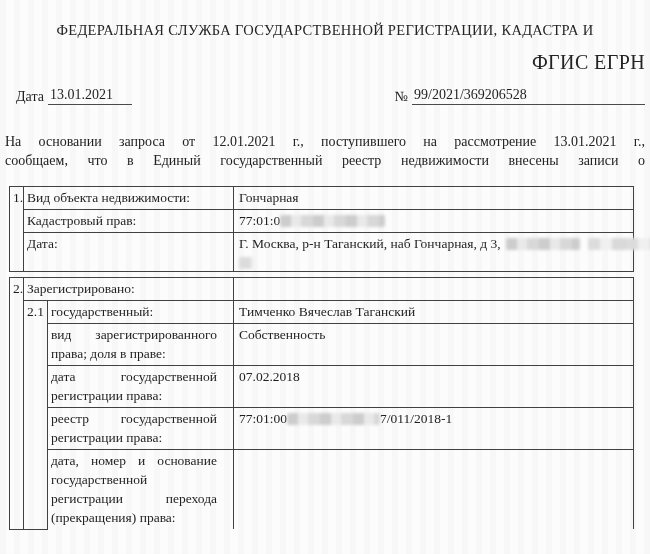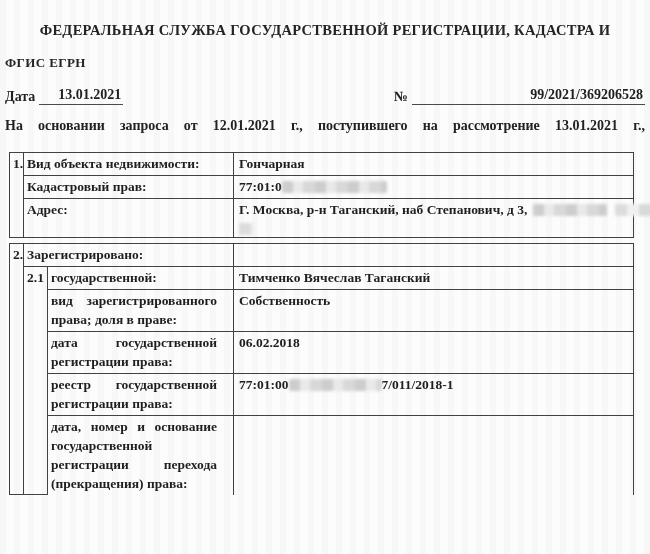--- a/index.html
+++ b/index.html
@@ -3,42 +3,42 @@
 <meta charset="utf-8">
 <style>
   html,body{margin:0;padding:0;}
   body{
     width:650px;height:554px;overflow:hidden;
     background-color:#fcfcfc;
     background-image:repeating-linear-gradient(90deg, rgba(185,185,185,0.07) 0 6px, rgba(255,255,255,0) 6px 14px);
     font-family:"Liberation Serif","DejaVu Serif",serif;
     color:#1f1f1f;
   }
-  .doc{padding:22px 5px 0 5px;font-weight:bold;}
+  .doc{padding:22px 5px 0 5px;}
   .title{
     text-align:center;font-size:14.5px;line-height:17px;letter-spacing:0.3px;
     color:#242424;
   }
   .subtitle{
-    text-align:left;font-size:13px;line-height:17px;letter-spacing:0.4px;
+    text-align:right;font-size:20px;line-height:17px;letter-spacing:0.4px;
     margin-top:15px;color:#242424;
   }
   .meta{
     display:flex;align-items:flex-end;margin-top:14px;font-size:14px;height:20px;
   }
-  .meta-label{flex:0 0 auto;}
+  .meta-label{flex:0 0 auto;margin-left:11px;}
   .u{
-    display:inline-block;border-bottom:1.2px solid #4a4a4a;text-align:right;
+    display:inline-block;border-bottom:1.2px solid #4a4a4a;text-align:left;
     padding:0 2px 1px 2px;margin-left:4px;
   }
   .date-u{width:80px;}
   .num-u{width:229px;}
   .spacer{flex:1 1 auto;}
   .numlab{margin-left:0;}
-  .intro{margin-top:12px;font-size:14px;line-height:18.5px;color:#222;}
+  .intro{margin-top:28px;font-size:14px;line-height:18.5px;color:#222;}
   .intro .jl{text-align:justify;text-align-last:justify;}
   .t{
     border-collapse:collapse;table-layout:fixed;width:624px;margin-left:4px;
   }
   .t1{margin-top:16px;}
   .t2{margin-top:5px;}
   .t td{
     border:1px solid #414141;vertical-align:top;
     font-size:13.5px;line-height:19px;padding:1px 4px 2px 4px;color:#1f1f1f;
     overflow:visible;
@@ -77,43 +77,44 @@
   <div class="meta">
     <span class="meta-label">Дата</span>
     <span class="u date-u">13.01.2021</span>
     <span class="spacer"></span>
     <span class="meta-label numlab">№</span>
     <span class="u num-u">99/2021/369206528</span>
   </div>
 
   <div class="intro">
     <div class="jl">На основании запроса от 12.01.2021 г., поступившего на рассмотрение 13.01.2021 г.,</div>
+    <div class="jl">сообщаем, что в Единый государственный реестр недвижимости внесены записи о</div>
   </div>
 
   <table class="t t1">
     <colgroup>
         <col style="width:14px">
         <col style="width:24px">
         <col style="width:186px">
         <col style="width:400px">
       </colgroup>
     <tbody>
         <tr>
       <td class="numc" rowspan="3">1.</td>
       <td class="lbl" colspan="2">Вид объекта недвижимости:</td>
       <td class="val">Гончарная</td>
     </tr>
     <tr>
       <td class="lbl" colspan="2">Кадастровый прав:</td>
       <td class="val"><span>77:01:0</span><span class="rx w105"></span></td>
     </tr>
     <tr>
-      <td class="lbl" colspan="2">Адрес:</td>
+      <td class="lbl" colspan="2">Дата:</td>
       <td class="val">
-        <span class="nowrap"><span>Г. Москва, р-н Таганский, наб Степанович, д 3, </span><span class="rx w74"></span><span class="rx light w95"></span></span>
+        <span class="nowrap"><span>Г. Москва, р-н Таганский, наб Гончарная, д 3, </span><span class="rx w74"></span><span class="rx light w95"></span></span>
         <span class="rx light block w16"></span>
       </td>
     </tr>
   </tbody>
     </table>
 
   <table class="t t2">
     <colgroup>
         <col style="width:14px">
         <col style="width:24px">
@@ -121,30 +122,30 @@
         <col style="width:400px">
       </colgroup>
     <tbody>
         <tr>
       <td class="numc" rowspan="6">2.</td>
       <td class="lbl" colspan="2">Зарегистрировано:</td>
       <td class="val"></td>
     </tr>
     <tr>
       <td class="numc" rowspan="5">2.1</td>
-      <td class="lbl">государственной:</td>
+      <td class="lbl">государственный:</td>
       <td class="val">Тимченко Вячеслав Таганский</td>
     </tr>
     <tr>
       <td class="lbl">вид зарегистрированного права; доля в праве:</td>
       <td class="val">Собственность</td>
     </tr>
     <tr>
       <td class="lbl">дата государственной регистрации права:</td>
-      <td class="val">06.02.2018</td>
+      <td class="val">07.02.2018</td>
     </tr>
     <tr>
       <td class="lbl">реестр государственной регистрации права:</td>
       <td class="val"><span>77:01:00</span><span class="rx w93"></span><span>7/011/2018-1</span></td>
     </tr>
     <tr class="cut">
       <td class="lbl">дата, номер и основание государственной регистрации перехода (прекращения) права:</td>
       <td class="val"></td>
     </tr>
   </tbody>

